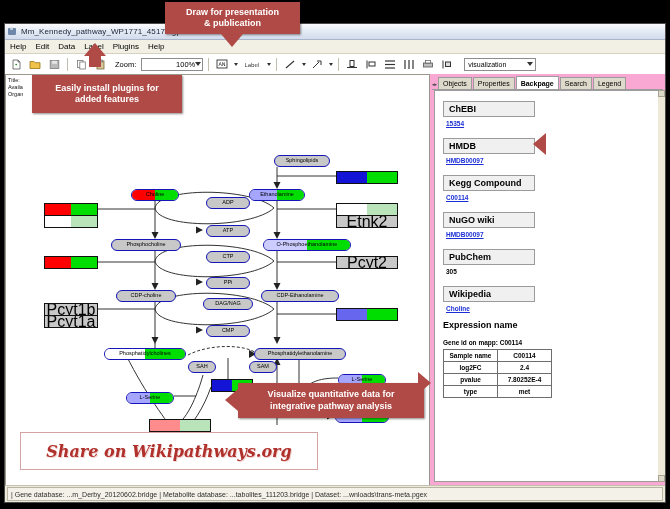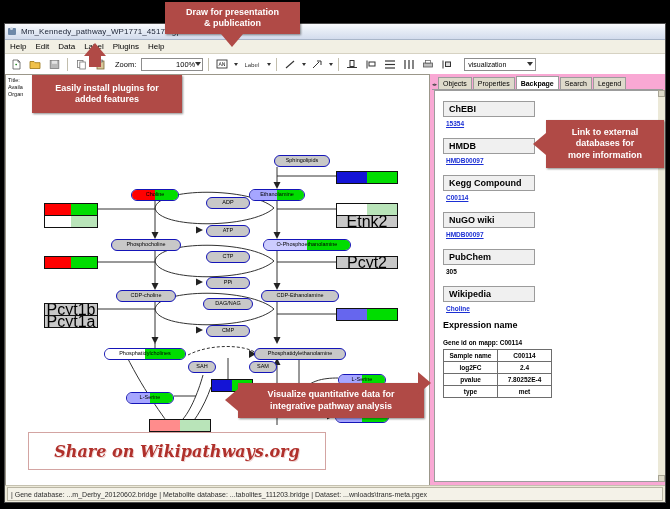--- a/index.html
+++ b/index.html
@@ -462,21 +462,21 @@
           <div>Easily install plugins for</div>
           <div>added features</div>
         </div>
 
         <div class="callout" style="left:232px;top:308px;width:186px;height:35px;flex-direction:column;">
           <div>Visualize quantitative data  for</div>
           <div>integrative pathway analysis</div>
         </div>
         <div class="arrow-lf" style="left:219px;top:314px;"></div>
 
-        <div class="share" style="left:14px;top:357px;width:296px;height:36px;margin-left:8px;">
+        <div class="share" style="left:14px;top:357px;width:296px;height:36px;">
           <span>Share on Wikipathways.org</span>
         </div>
       </div>
 
       <div class="side-wrap">
 
         <div class="tabrow">
           <div class="arrows">◂▸</div>
           <div class="tab">Objects</div>
           <div class="tab">Properties</div>
@@ -560,22 +560,17 @@
 
   <div class="callout" style="left:165px;top:2px;width:135px;height:32px;flex-direction:column;">
     <div>Draw for presentation</div>
     <div>&amp; publication</div>
   </div>
   <div class="arrow-dn" style="left:221px;top:34px;"></div>
 
   <div class="arrow-up" style="left:84px;top:43px;"></div>
   <div style="position:absolute;left:89px;top:55px;width:12px;height:12px;background:#b04a46;z-index:30;"></div>
 
-  <div class="callout" style="left:546px;top:120px;width:118px;height:48px;flex-direction:column;">
-    <div>Link  to external</div>
-    <div>databases  for</div>
-    <div>more information</div>
-  </div>
   <div class="arrow-lf" style="left:533px;top:133px;"></div>
 
   <div class="arrow-rt" style="left:418px;top:372px;"></div>
 
 </div>
 
 </body></html>

